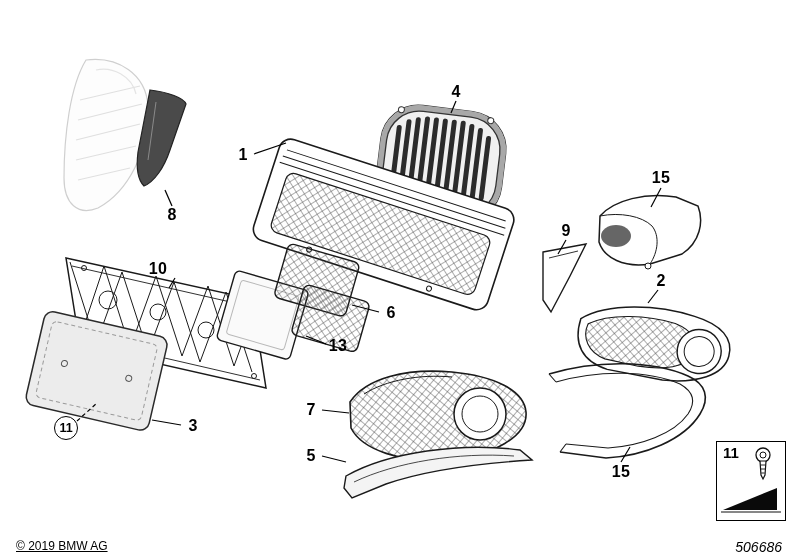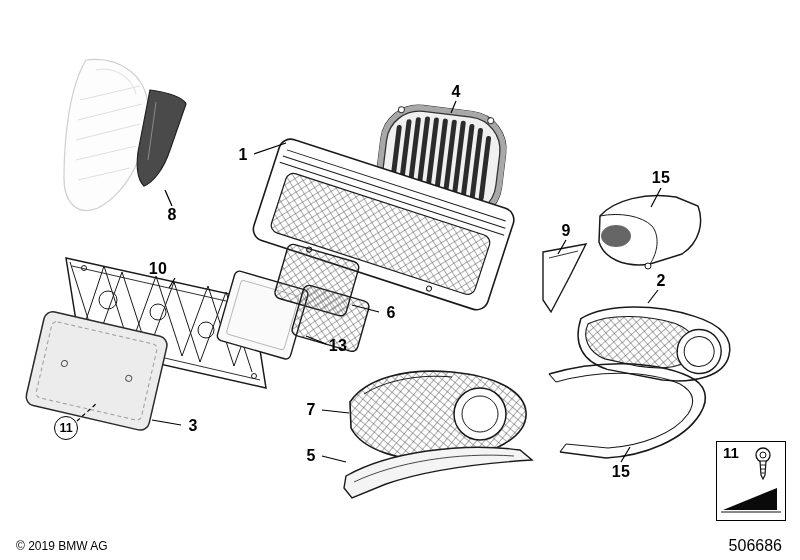--- a/index.html
+++ b/index.html
@@ -11,22 +11,22 @@
              font-weight:bold; font-size:16px; letter-spacing:.3px; }
   .callout-circled { position:absolute; width:24px; height:24px;
              border:1.6px solid #000; border-radius:50%;
              display:flex; align-items:center; justify-content:center;
              font-size:12.5px; font-weight:bold; transform:translate(-50%,-50%);
              background:#fff; }
   .inset-box { position:absolute; left:716px; top:441px; width:70px; height:80px;
              border:1.6px solid #000; background:#fff; }
   .inset-label { position:absolute; left:6px; top:2px; font-weight:bold; font-size:15px; }
   .inset-art { position:absolute; left:2px; top:2px; }
-  .copyright { position:absolute; left:16px; bottom:7px; font-size:12px; }
-  .part-number { position:absolute; right:18px; bottom:5px; font-size:16px; }
+  .copyright { position:absolute; left:16px; bottom:7px; font-size:12px;text-decoration:underline; }
+  .part-number { position:absolute; right:18px; bottom:5px; font-size:14px;font-style:italic; }
 </style>
 </head>
 <body>
 
 <div class="stage">
 
   <svg class="canvas" width="800" height="560" viewBox="0 0 800 560">
     <defs>
       <pattern id="mesh" width="6" height="6" patternUnits="userSpaceOnUse" patternTransform="rotate(40)">
         <path d="M0 0 H6 M0 0 V6" stroke="#4a4a4a" stroke-width="0.9" fill="none"></path>

